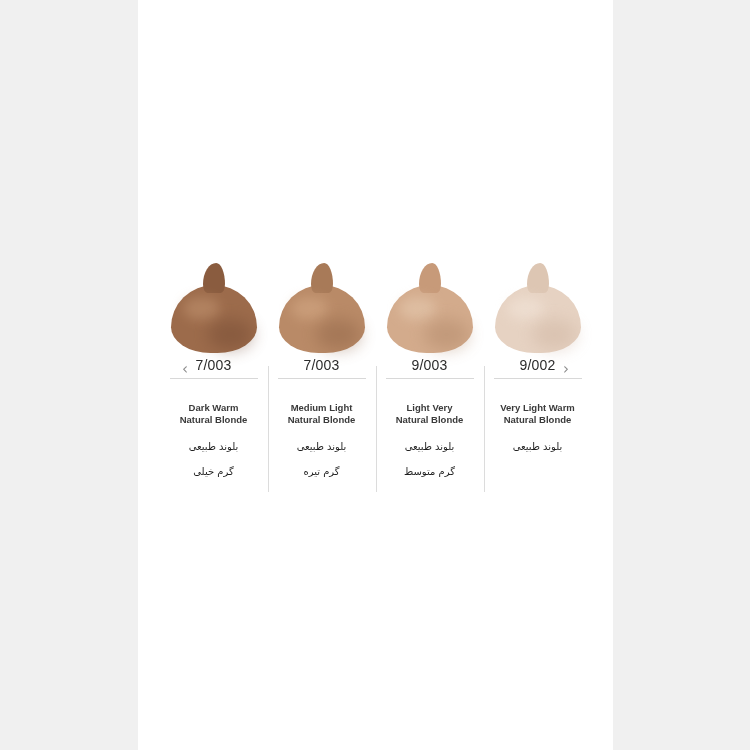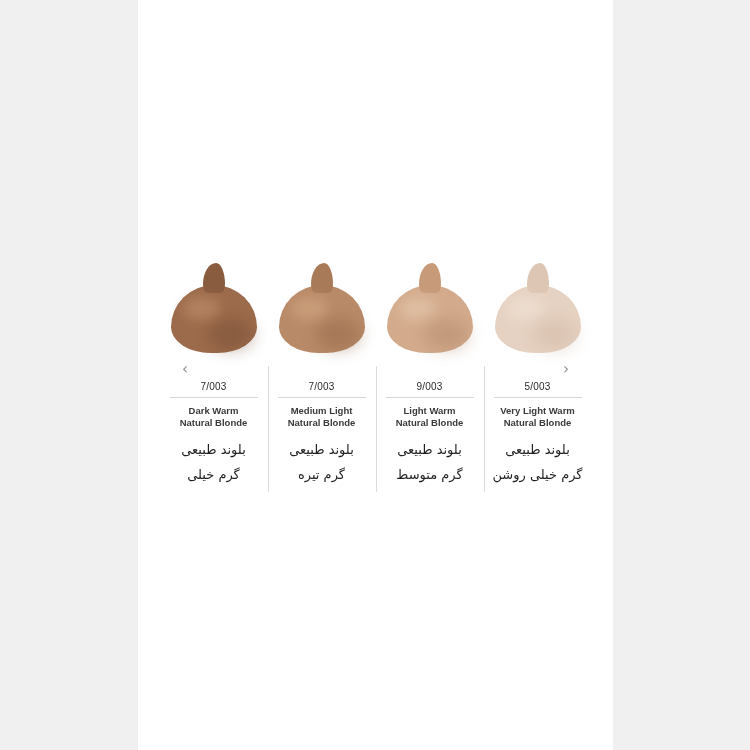--- a/index.html
+++ b/index.html
@@ -86,44 +86,44 @@
     position: absolute;
     right: 4%;
     bottom: 4%;
     width: 52%;
     height: 46%;
     border-radius: 50%;
     filter: blur(8px);
     opacity: 0.42;
   }
   .code {
-    margin-top: 24px;
-    font-size: 10px;
+    margin-top: 0;
+    font-size: 14px;
     color: #2b2b2b;
     letter-spacing: 0.2px;
     font-family: "Liberation Sans", sans-serif;
   }
   .rule {
     margin-top: 5px;
     width: 88px;
     height: 1px;
     background: #d8d8d8;
   }
   .en-name {
-    margin-top: 7px;
+    margin-top: 23px;
     font-size: 9.5px;
     line-height: 12px;
     font-weight: bold;
     color: #3a3a3a;
     text-align: center;
     font-family: "Liberation Sans", sans-serif;
   }
   .fa-name {
     margin-top: 8px;
-    font-size: 13px;
+    font-size: 10px;
     line-height: 25px;
     color: #1f1f1f;
     text-align: center;
     direction: rtl;
     font-family: "DejaVu Sans", sans-serif;
   }
   .nav-arrow {
     position: absolute;
     top: 100px;
     font-size: 15px;
@@ -188,43 +188,42 @@
       <div class="blob-wrap">
         <div class="blob" style="background:#d3ab8c">
           <div class="peak" style="background:#c79a79"></div>
           <div class="hl" style="background:#e7ccb2"></div>
           <div class="shd" style="background:#ab8263"></div>
         </div>
       </div>
       <div class="code">9/003</div>
       <div class="rule"></div>
       <div class="en-name">
-        <span>Light Warm</span><br>
+        <span>Light Very</span><br>
         <span>Natural Blonde</span>
       </div>
       <div class="fa-name">
         <span>بلوند طبیعی</span><br>
         <span>گرم متوسط</span>
       </div>
     </div>
 
     <div class="swatch-col">
       <div class="blob-wrap">
         <div class="blob" style="background:#e6d2c2">
           <div class="peak" style="background:#ddc6b3"></div>
           <div class="hl" style="background:#f3e6da"></div>
           <div class="shd" style="background:#cbb09c"></div>
         </div>
       </div>
-      <div class="code">5/003</div>
+      <div class="code">9/002</div>
       <div class="rule"></div>
       <div class="en-name">
         <span>Very Light Warm</span><br>
         <span>Natural Blonde</span>
       </div>
       <div class="fa-name">
         <span>بلوند طبیعی</span><br>
-        <span>گرم خیلی روشن</span>
       </div>
     </div>
 
   </div>
 </div>
 
 </body></html>

